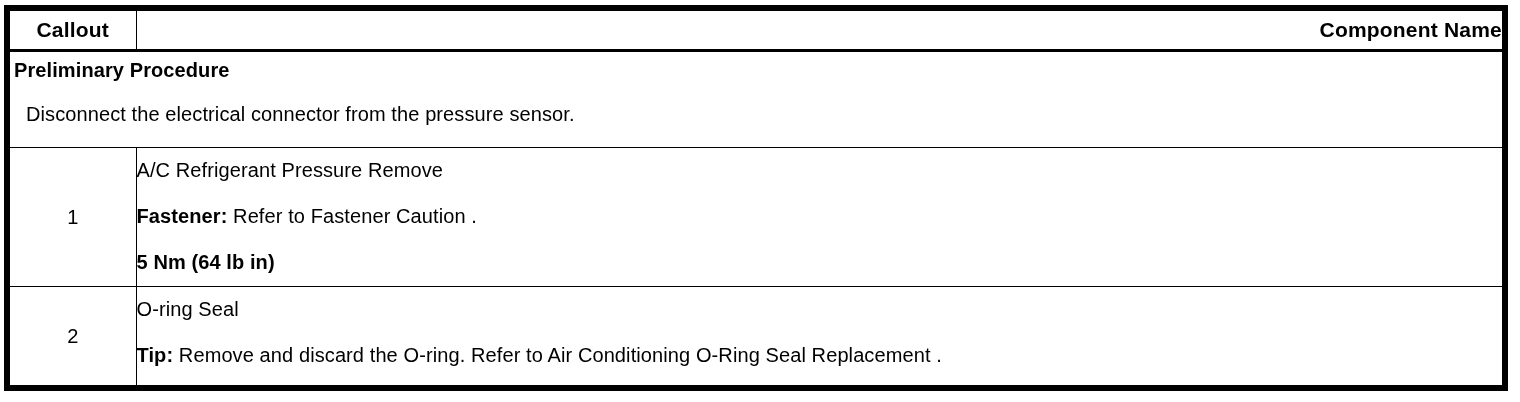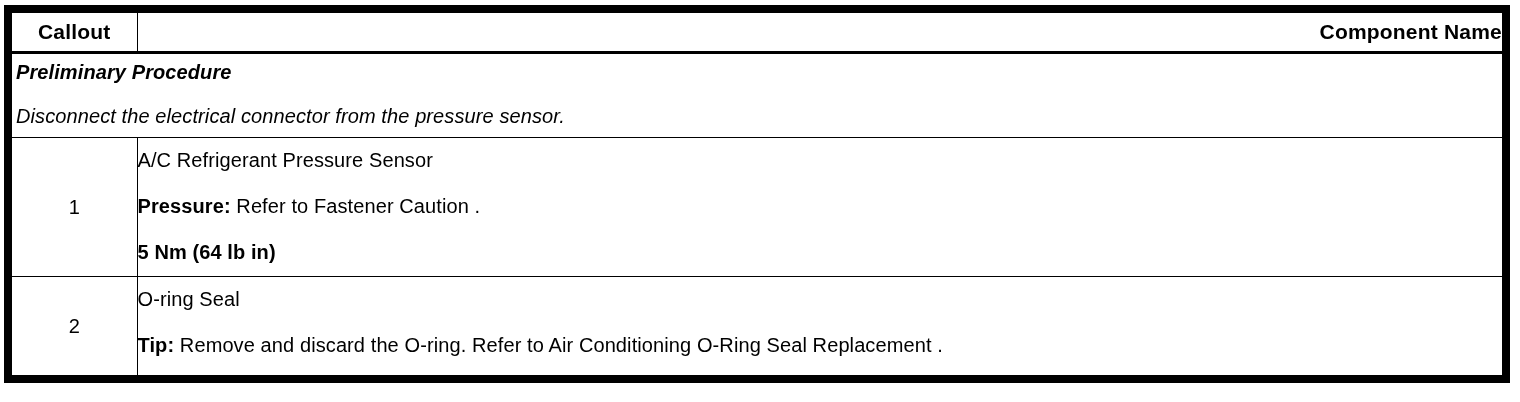--- a/index.html
+++ b/index.html
@@ -23,21 +23,21 @@
   }
 
   table.parts-table {
     position: absolute;
     left: 4px;
     top: 5px;
     width: 1208px;
     border-collapse: collapse;
     table-layout: fixed;
     background: #ffffff;
-    border: 8px solid #000000;
+    border: 6px solid #000000;
   }
 
   table.parts-table td,
   table.parts-table th {
     border: 1px solid #000000;
     vertical-align: middle;
     padding: 0;
     background: #ffffff;
   }
 
@@ -60,34 +60,33 @@
     font-weight: bold;
     text-align: right;
     letter-spacing: 0.2px;
   }
 
   
   tr.prelim-row td {
     border-top: 3px solid #000000;
     border-bottom: 1px solid #000000;
     padding: 7px 0 9px 4px;
-    font-style: italic;
   }
   .prelim-title {
     font-size: 20px;
     font-weight: bold;
     line-height: 1.18;
     margin: 0 0 20px 0;
     letter-spacing: 0.1px;
   }
   .prelim-step {
     font-size: 20px;
     font-weight: normal;
     line-height: 1.18;
-    margin: 0;
+    margin: 12px;
     letter-spacing: 0.1px;
   }
 
   
   tr.part-row td {
     border-top: 1px solid #000000;
   }
   .callout-cell {
     text-align: center;
     font-size: 20px;
@@ -134,22 +133,22 @@
       <tr class="prelim-row">
         <td colspan="2">
           <p class="prelim-title">Preliminary Procedure</p>
           <p class="prelim-step">Disconnect the electrical connector from the pressure sensor.</p>
         </td>
       </tr>
 
       <tr class="part-row row-1">
         <td class="callout-cell">1</td>
         <td class="name-cell">
-          <p class="part-line">A/C Refrigerant Pressure Sensor</p>
-          <p class="part-line"><span class="label">Pressure:</span><span> Refer to Fastener Caution .</span></p>
+          <p class="part-line">A/C Refrigerant Pressure Remove</p>
+          <p class="part-line"><span class="label">Fastener:</span><span> Refer to Fastener Caution .</span></p>
           <p class="part-line"><b>5 Nm (64 lb in)</b></p>
         </td>
       </tr>
 
       <tr class="part-row row-2">
         <td class="callout-cell">2</td>
         <td class="name-cell">
           <p class="part-line">O-ring Seal</p>
           <p class="part-line"><span class="label">Tip:</span><span> Remove and discard the O-ring. Refer to Air Conditioning O-Ring Seal Replacement .</span></p>
         </td>

